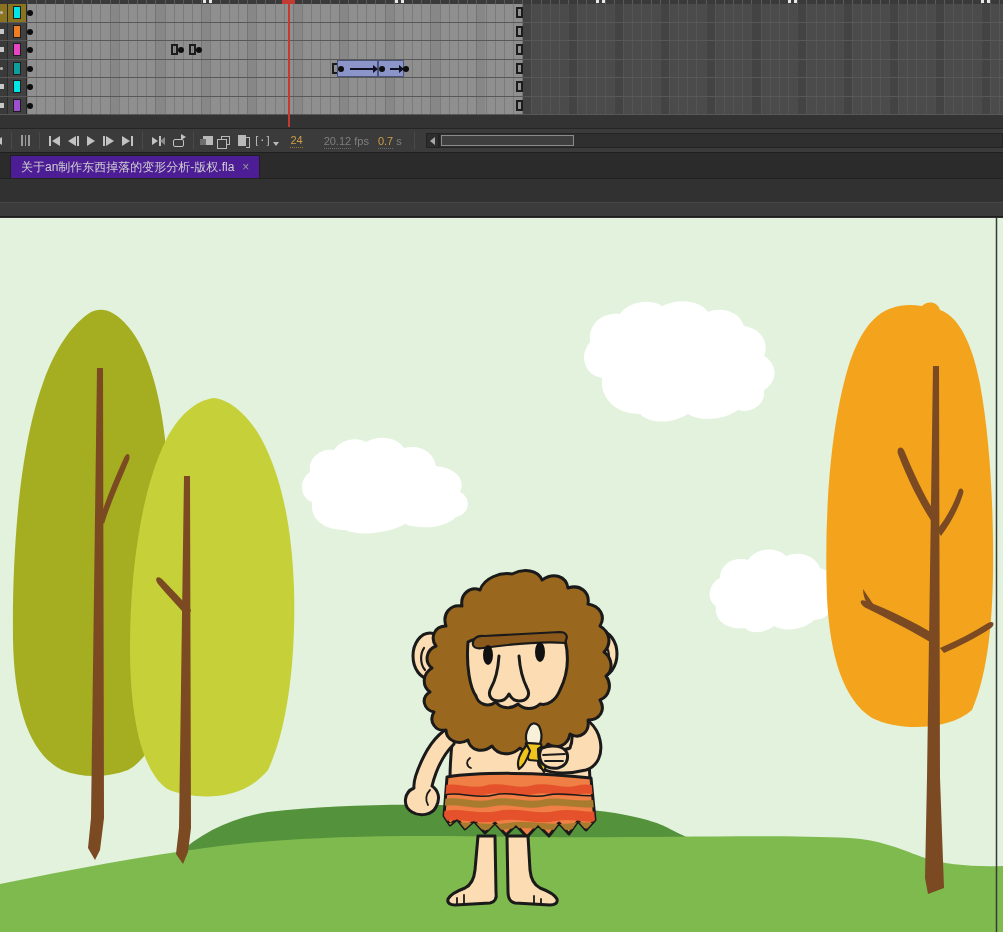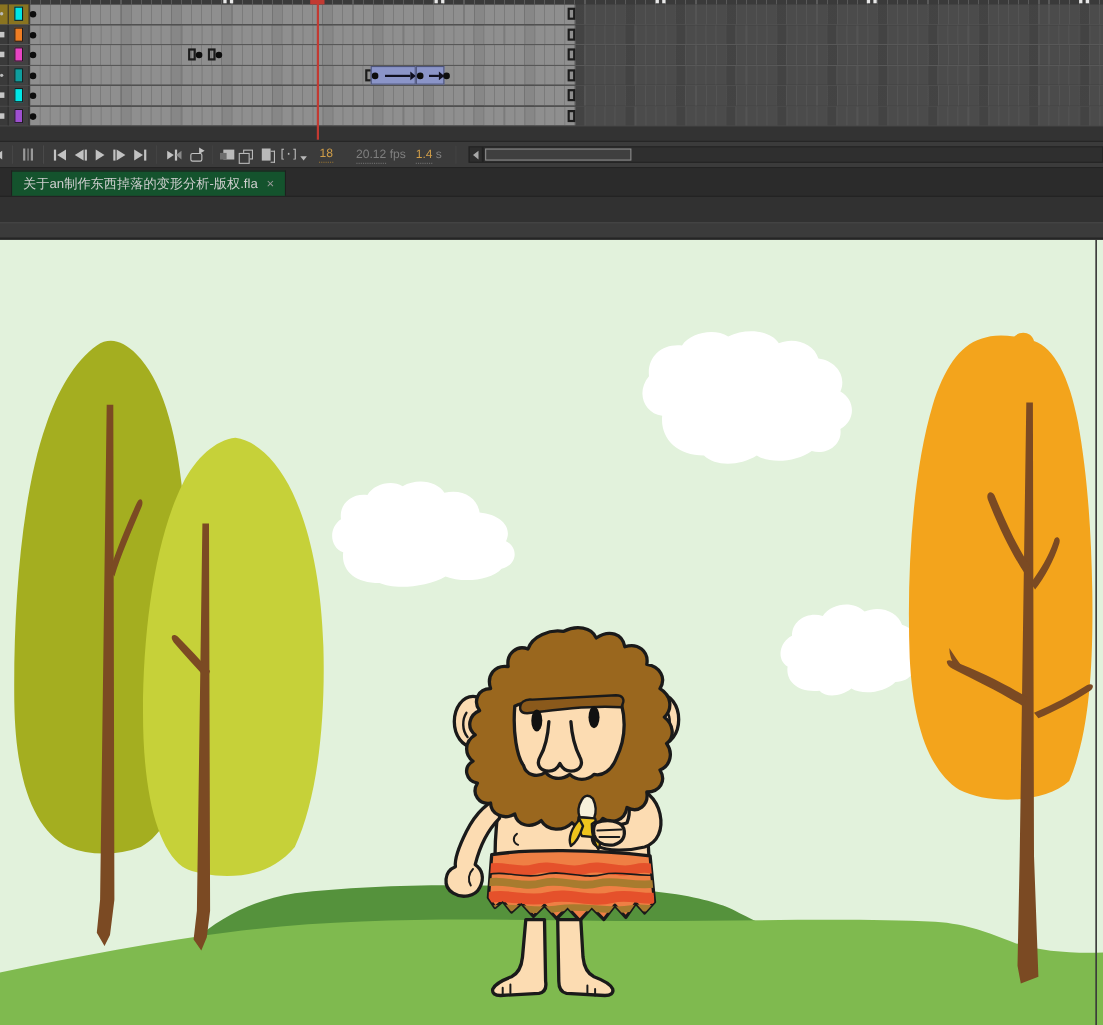--- a/index.html
+++ b/index.html
@@ -74,21 +74,21 @@
   .v-gray .und { border-bottom:1px dotted #6a6a6a; padding-bottom:1px; }
   .cb-scroll { display:flex; align-items:center; margin-left:6px; flex:1; height:17px; }
   .scr-btn { width:13px; height:15px; background:#2d2d2d; border:1px solid #222; display:flex; align-items:center; justify-content:center; }
   .scr-btn .tri-l { border-right:5px solid #a8a8a8; border-top:4px solid transparent; border-bottom:4px solid transparent; }
   .scr-track { flex:1; height:15px; background:#2f2f2f; border:1px solid #242424; position:relative; }
   .scr-thumb { position:absolute; left:1px; top:1px; width:133px; height:11px; background:#3f3f3f; border:1px solid #8a8a8a; }
 
   
   .tabbar { position:absolute; left:0; top:153px; width:1003px; height:26px; background:#2b2b2b;
     border-bottom:1px solid #222; display:flex; align-items:flex-end; }
-  .doc-tab { margin-left:10px; height:23px; background:#14532d; border:1px solid #1f1f1f; border-bottom:none;
+  .doc-tab { margin-left:10px; height:23px; background:#4c1d95; border:1px solid #1f1f1f; border-bottom:none;
     display:flex; align-items:center; gap:8px; padding:0 10px; font-size:12px; color:#cfcfcf; }
   .tab-close { color:#9a9a9a; font-size:12px; cursor:default; }
   .panelgap { position:absolute; left:0; top:179px; width:1003px; height:23px; background:#313131; }
   .editbar { position:absolute; left:0; top:202px; width:1003px; height:15px; background:#3b3b3b;
     border-top:1px solid #474747; border-bottom:1px solid #1e1e1e; }
 
   
   .stage { position:absolute; left:0; top:218px; width:1003px; height:714px; }
   .ink { stroke:#1a1a1a; stroke-linejoin:round; stroke-linecap:round; }
   .w3 { stroke-width:3; } .w2 { stroke-width:2.2; } .w15 { stroke-width:1.8; }
@@ -256,23 +256,23 @@
     <span class="ic">
         <span class="sq-o"></span>
       </span>
     <span class="ic">
         <span class="pg"></span>
       </span>
     <span class="ic">
         <span class="brk">[·]</span>
         <span class="caret"></span>
       </span>
-    <span class="cb-val v-gold">18</span>
+    <span class="cb-val v-gold">24</span>
     <span class="cb-val v-gray" style="margin-left:14px"><span class="und">20.12</span><span> fps</span></span>
-    <span class="cb-val v-gray" style="margin-left:2px"><span class="und" style="color:#cf9d48">1.4</span><span> s</span></span>
+    <span class="cb-val v-gray" style="margin-left:2px"><span class="und" style="color:#cf9d48">0.7</span><span> s</span></span>
     <span class="cb-sep"></span>
     <div class="cb-scroll">
       <span class="scr-btn">
           <span class="tri-l"></span>
         </span>
       <span class="scr-track">
           <span class="scr-thumb"></span>
         </span>
     </div>
   </div>

